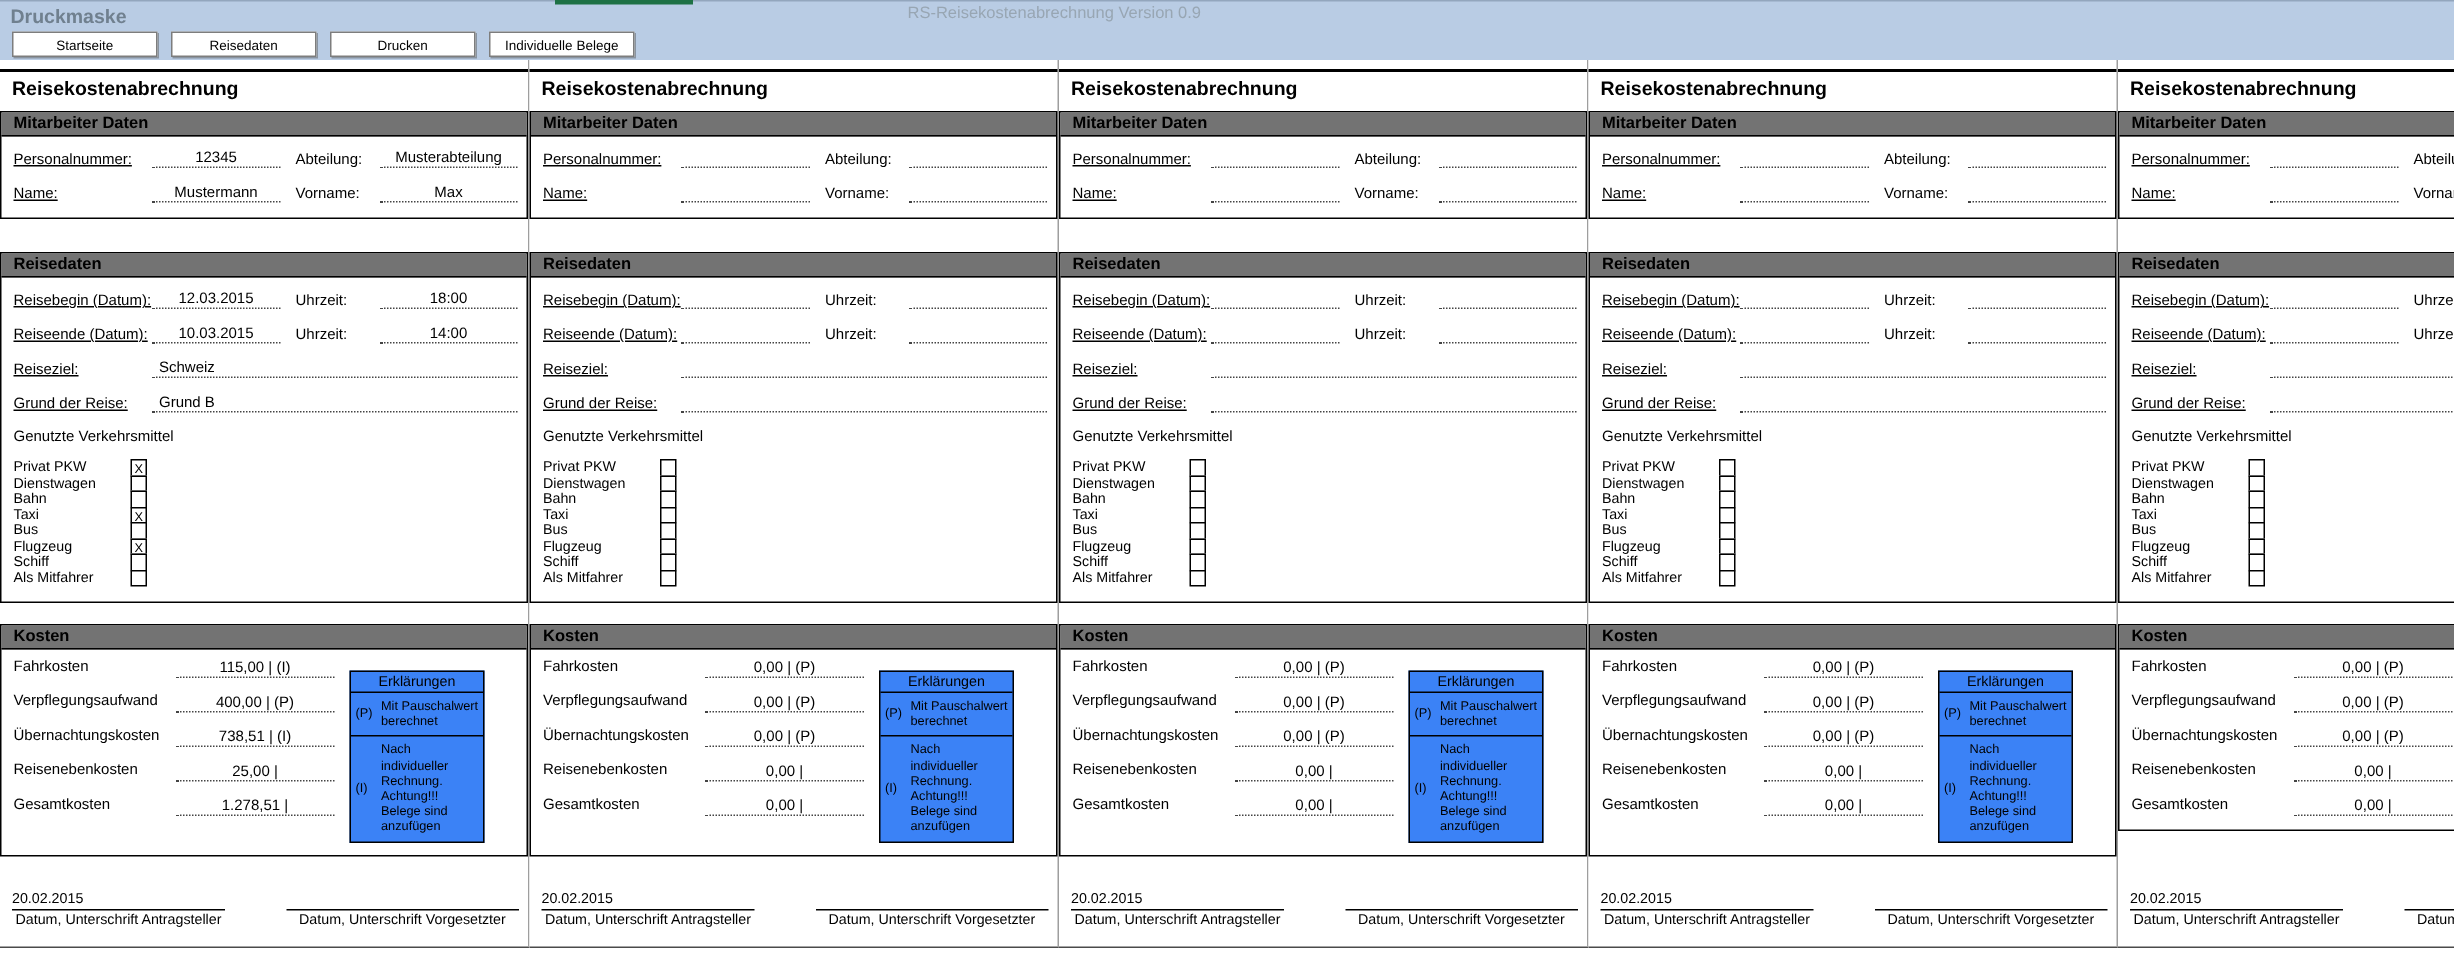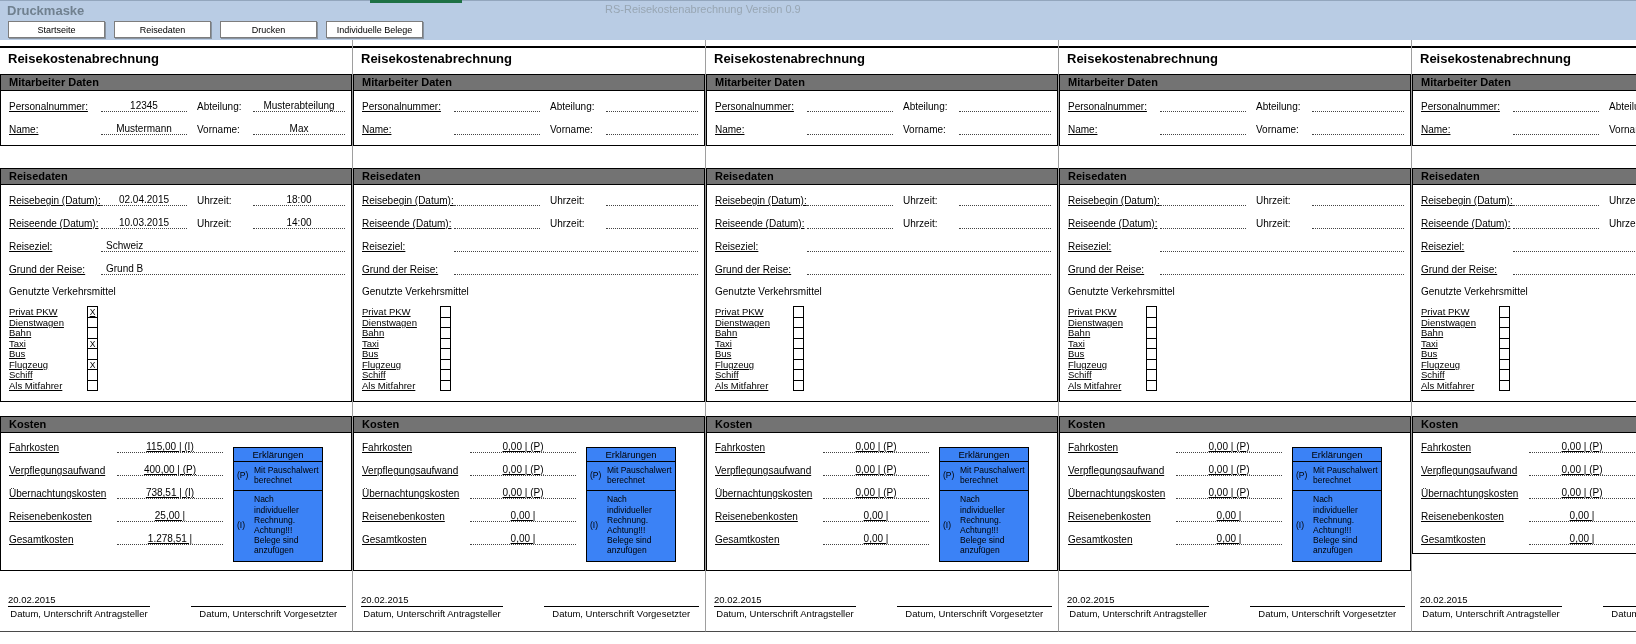--- a/index.html
+++ b/index.html
@@ -35,30 +35,30 @@
   .sec-body { padding:7px 6px 10px 8px; }
   .frow { display:flex; align-items:flex-end; height:14px; margin-bottom:9px; font-size:10px; }
   .frow:last-child { margin-bottom:0; }
   .lbl { flex:none; }
   .w92 { width:92px;text-decoration:underline; } .w86 { width:86px; } .w56 { width:56px; margin-left:10px; }
   .field { border-bottom:1px dotted #444; height:13px; line-height:13px; white-space:nowrap; overflow:hidden; }
   .tc { text-align:center; } .tl { text-align:left; padding-left:5px; }
   .grow { flex:1; }
   .sec-reise { margin-top:22px; }
   .plain-row { font-size:10px; margin:11px 0 9px 0; }
-  .cb-list { width:100px;text-decoration:underline; }
+  .cb-list { width:100px; }
   .cb-row { display:flex; align-items:center; height:11.5px; font-size:9.5px; }
   .cb-row:not(:first-child) { margin-top:-1px; }
   .cb-label { width:78px; }
   .cb-box { width:11px; height:11.5px; border:1px solid #000; font-size:8.5px;
     line-height:10px; text-align:center; background:#fff; }
   .sec-kosten { margin-top:14px; }
   .kosten-body { display:flex; padding:6px 6px 8px 8px; }
   .kost-left { width:222px; }
-  .krow { display:flex; align-items:flex-end; height:14px; margin-bottom:9px; font-size:10px;text-decoration:underline; }
+  .krow { display:flex; height:14px; margin-bottom:9px; font-size:10px; }
   .krow:last-child { margin-bottom:0; }
   .krow .lbl { width:108px; }
   .krow .field { width:106px; text-align:center; }
   .erk { width:90px; margin-left:2px; border:1px solid #000; background:#3b82f6;
     align-self:flex-start; margin-top:8px; }
   .erk-header { text-align:center; font-size:9.5px; border-bottom:1px solid #000; padding:1px 0; }
   .erk-row { display:flex; padding:3px 2px 5px 3px; font-size:8.5px; line-height:1.2; }
   .erk-row.second { border-top:1px solid #000; }
   .erk-code { width:17px; flex:none; display:flex; align-items:center; }
   .erk-text { flex:1; }
@@ -106,21 +106,21 @@
           <span class="field grow tc">Max</span>
         </div>
       </div>
     </div>
 
     <div class="section sec-reise">
       <div class="sec-header">Reisedaten</div>
       <div class="sec-body">
         <div class="frow">
           <span class="lbl w92">Reisebegin (Datum):</span>
-          <span class="field w86 tc">02.04.2015</span>
+          <span class="field w86 tc">12.03.2015</span>
           <span class="lbl w56">Uhrzeit:</span>
           <span class="field grow tc">18:00</span>
         </div>
         <div class="frow">
           <span class="lbl w92">Reiseende (Datum):</span>
           <span class="field w86 tc">10.03.2015</span>
           <span class="lbl w56">Uhrzeit:</span>
           <span class="field grow tc">14:00</span>
         </div>
         <div class="frow">

